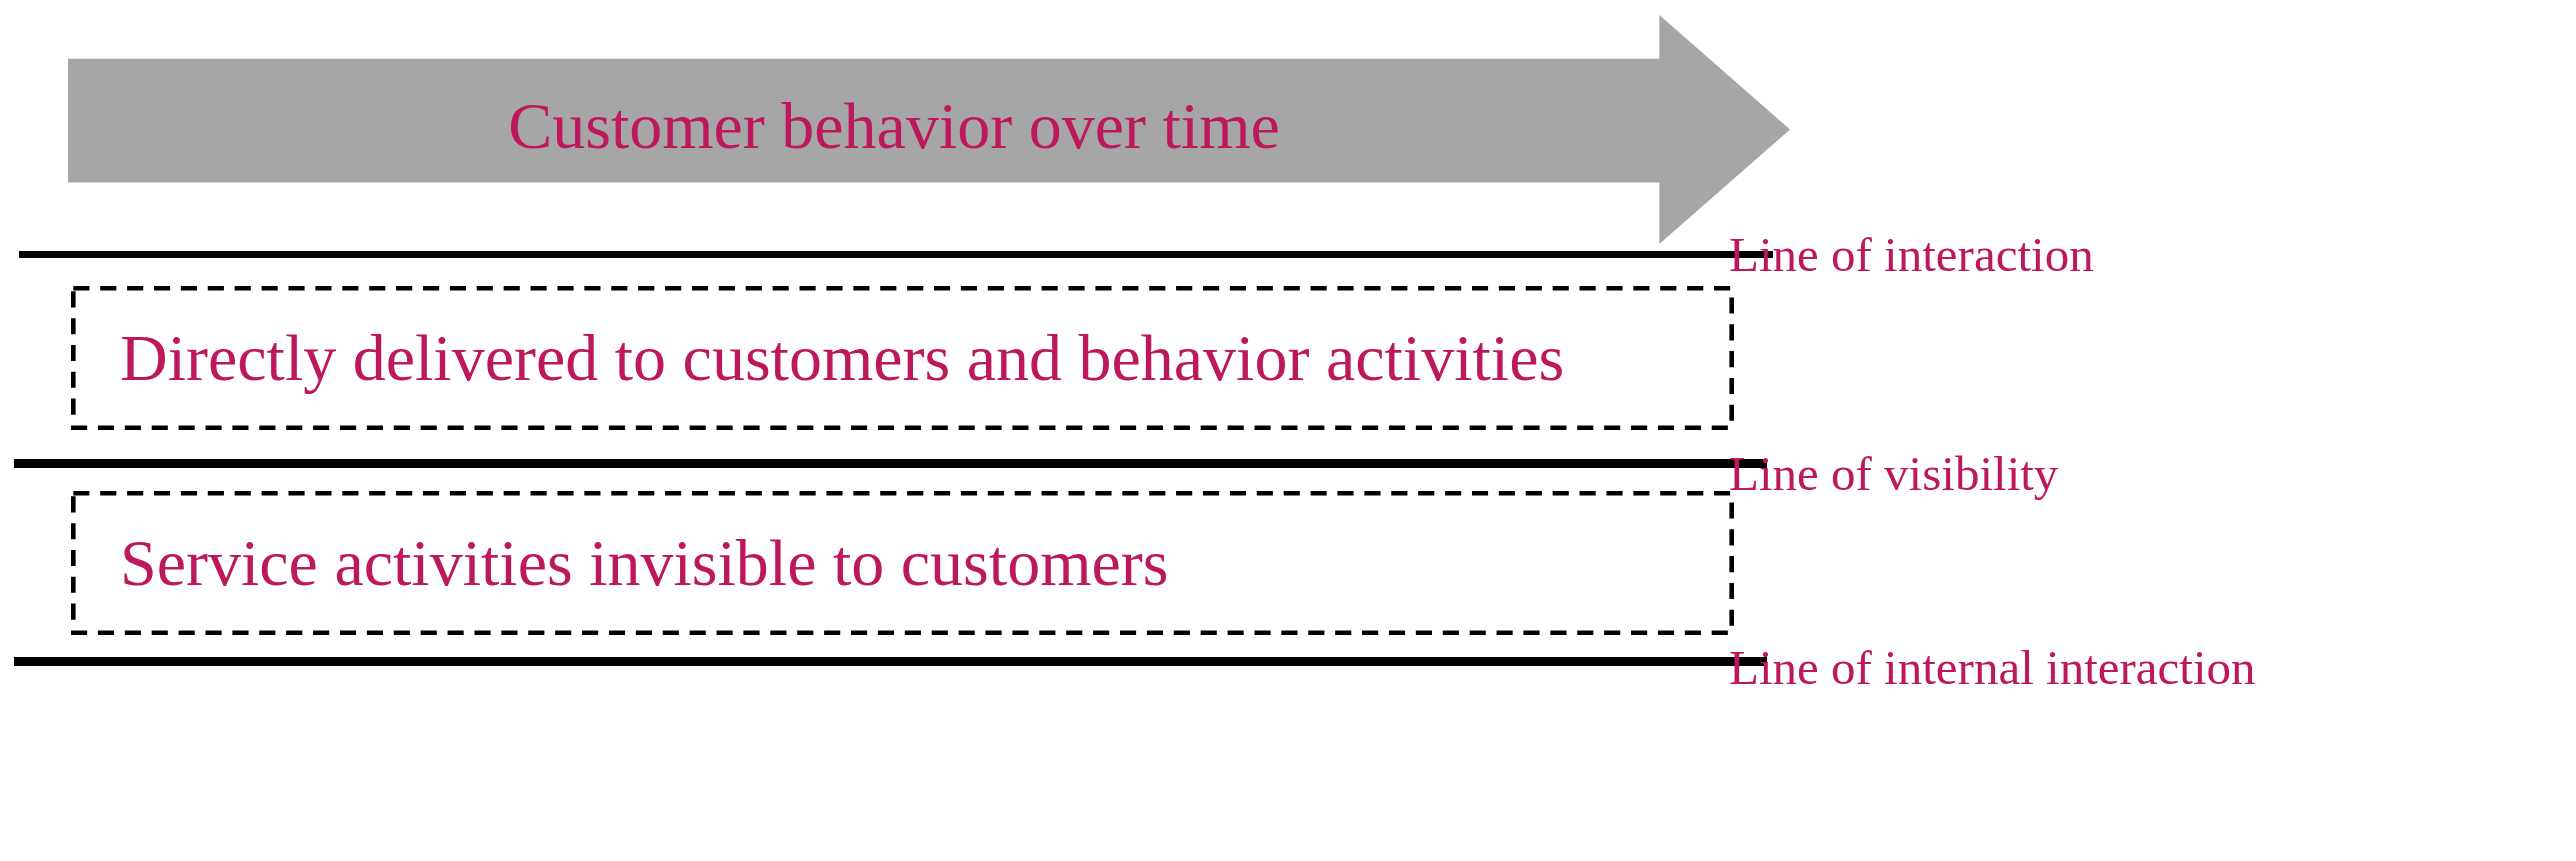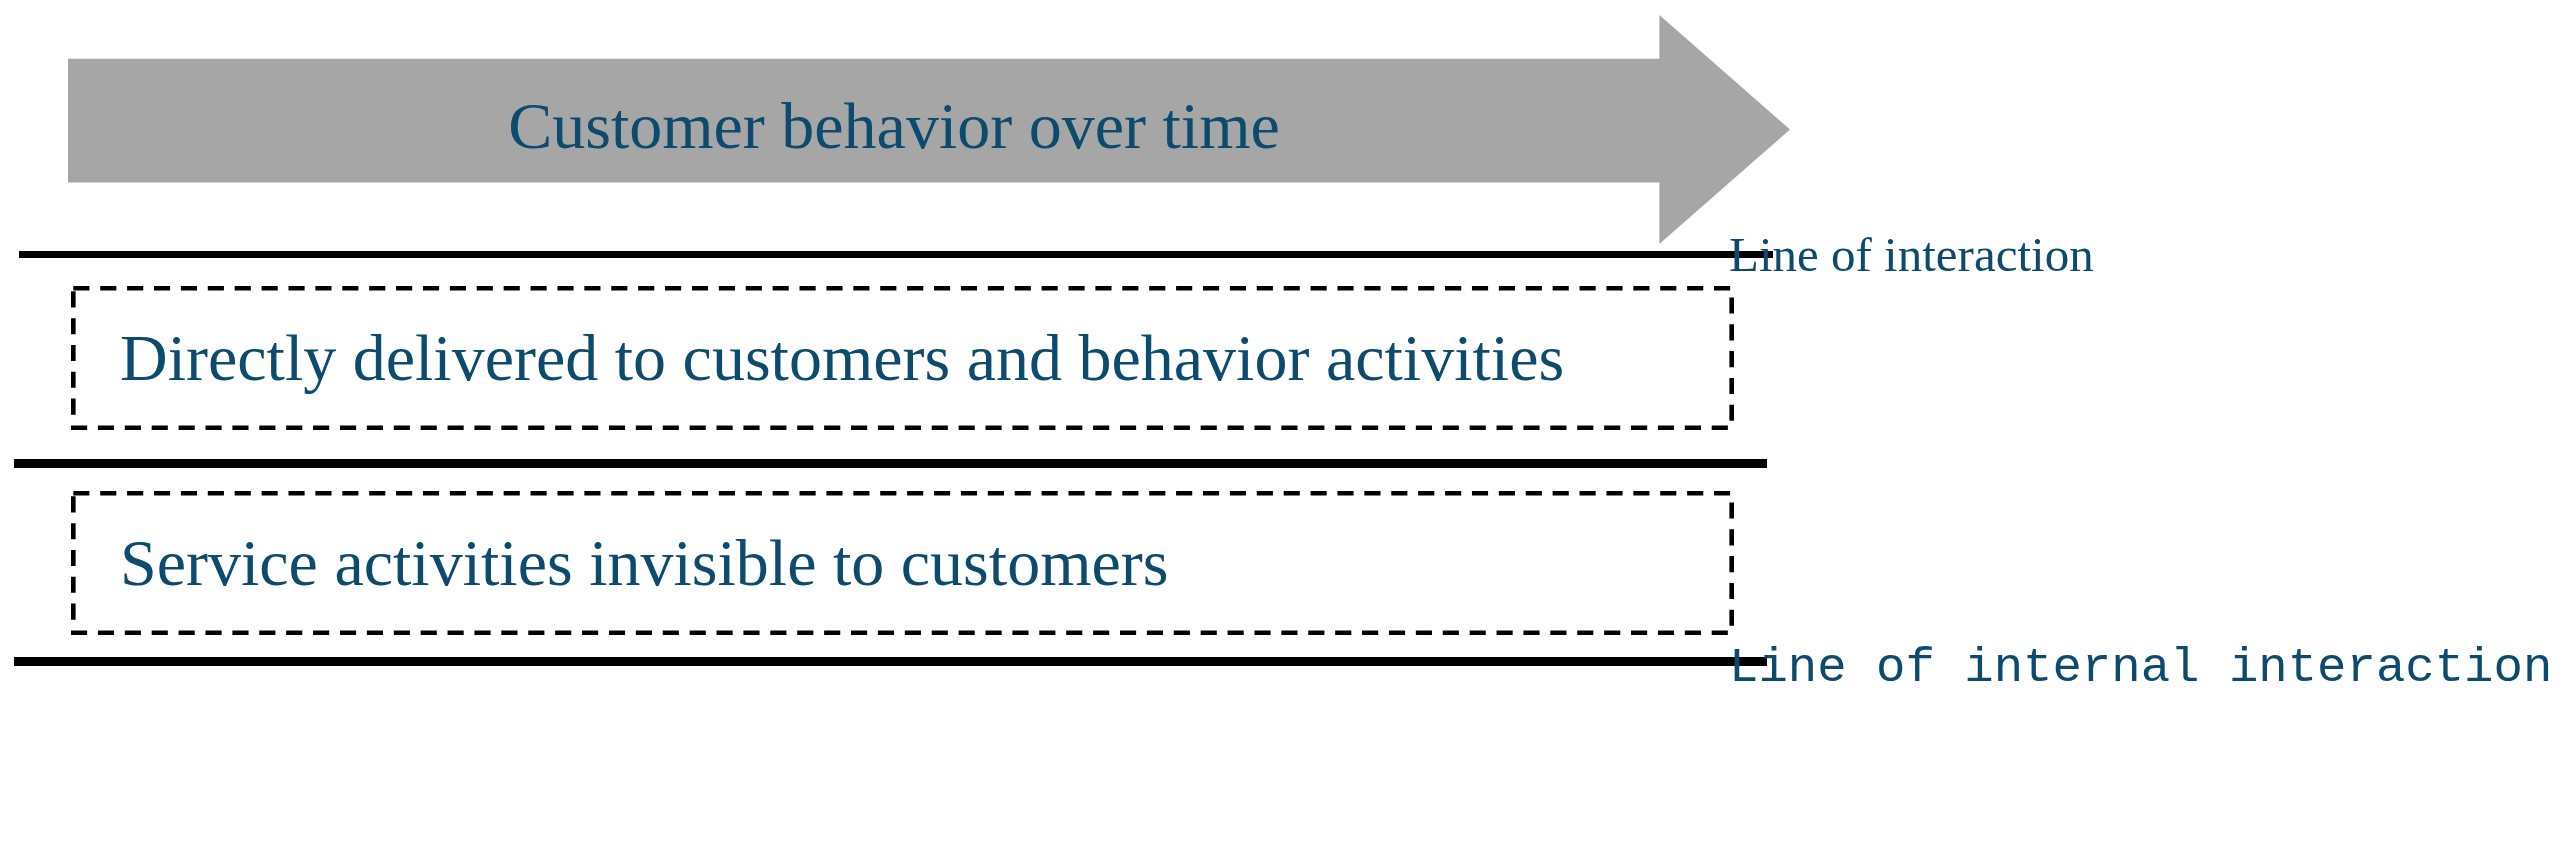--- a/index.html
+++ b/index.html
@@ -7,21 +7,21 @@
     padding: 0;
     background: #ffffff;
   }
   .canvas {
     position: relative;
     width: 2576px;
     height: 861px;
     background: #ffffff;
     overflow: hidden;
     font-family: "Liberation Serif", "DejaVu Serif", serif;
-    color: #0c4a6e;
+    color: #be185d;
   }
 
   
   .arrow-svg {
     position: absolute;
     left: 68px;
     top: 15.4px;
     width: 1722px;
     height: 229px;
   }
@@ -55,21 +55,21 @@
     position: absolute;
     left: 1729px;
     height: 85px;
     display: flex;
     align-items: center;
     font-size: 49px;
     white-space: nowrap;
   }
   #label-1 { top: 212px; }
   #label-2 { top: 431px; }
-  #label-3 { top: 625px; font-family: Liberation Mono, monospace; }
+  #label-3 { top: 625px; }
 
   
   .dashed-box {
     position: absolute;
     left: 71px;
     width: 1663px;
     height: 144px;
   }
   #box-1 { top: 286px; }
   #box-2 { top: 491px; }
@@ -105,20 +105,21 @@
   <div class="line-label" id="label-1">Line of interaction</div>
 
   <div class="dashed-box" id="box-1">
     <svg class="box-border" viewBox="0 0 2164 188" preserveAspectRatio="none">
       <rect x="3" y="3" width="2158" height="182" fill="none" stroke="#000000" stroke-width="6" stroke-dasharray="21 14"></rect>
     </svg>
     <div class="box-text">Directly delivered to customers and behavior activities</div>
   </div>
 
   <div class="hline" id="line-2"></div>
+  <div class="line-label" id="label-2">Line of visibility</div>
 
   <div class="dashed-box" id="box-2">
     <svg class="box-border" viewBox="0 0 2164 188" preserveAspectRatio="none">
       <rect x="3" y="3" width="2158" height="182" fill="none" stroke="#000000" stroke-width="6" stroke-dasharray="21 14"></rect>
     </svg>
     <div class="box-text">Service activities invisible to customers</div>
   </div>
 
   <div class="hline" id="line-3"></div>
   <div class="line-label" id="label-3">Line of internal interaction</div>

